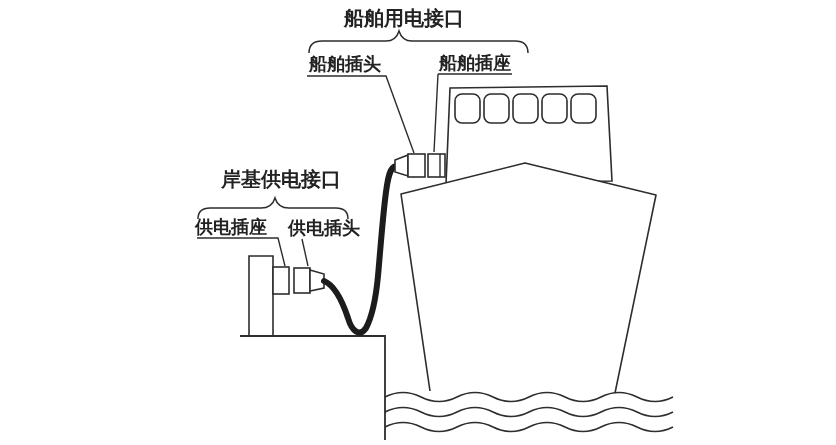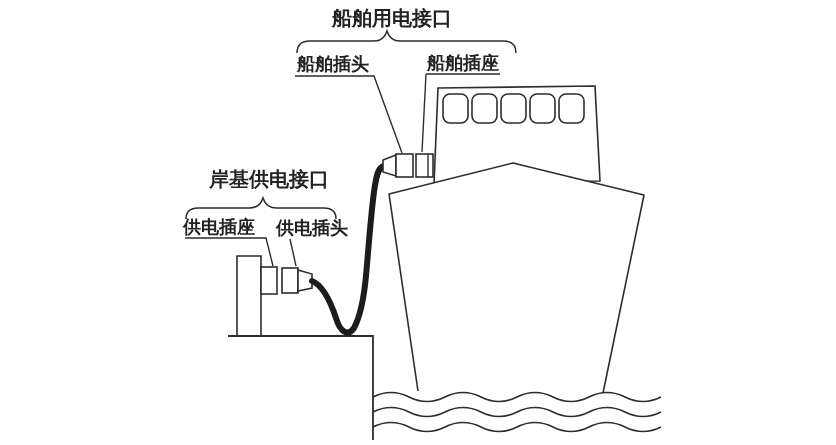--- a/index.html
+++ b/index.html
@@ -2,20 +2,21 @@
 <html><head>
 <meta charset="utf-8">
 <style>
   html,body{margin:0;padding:0;background:#ffffff;}
   .canvas{
     position:relative;
     width:676px;height:445px;
     background:#ffffff;
     font-family:"DejaVu Serif", serif;
     overflow:hidden;
+    margin-left:12px;
   }
   svg{display:block;}
   .lbl{font-weight:bold;fill:#222222;}
   .lbl-big{font-size:20px;}
   .lbl-sm{font-size:18px;}
 </style>
 </head>
 <body>
 
 <div class="canvas">

